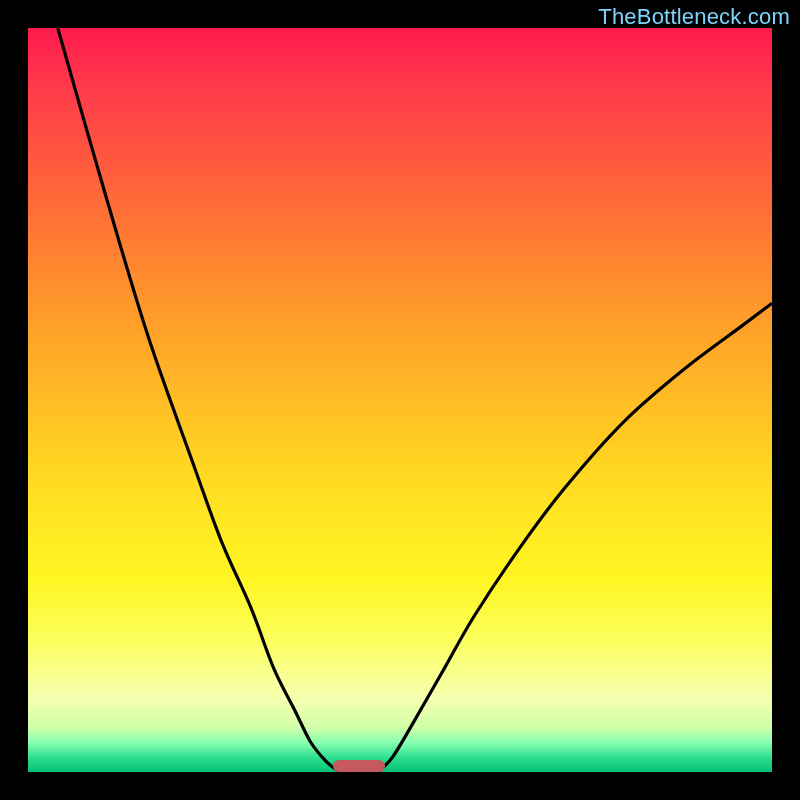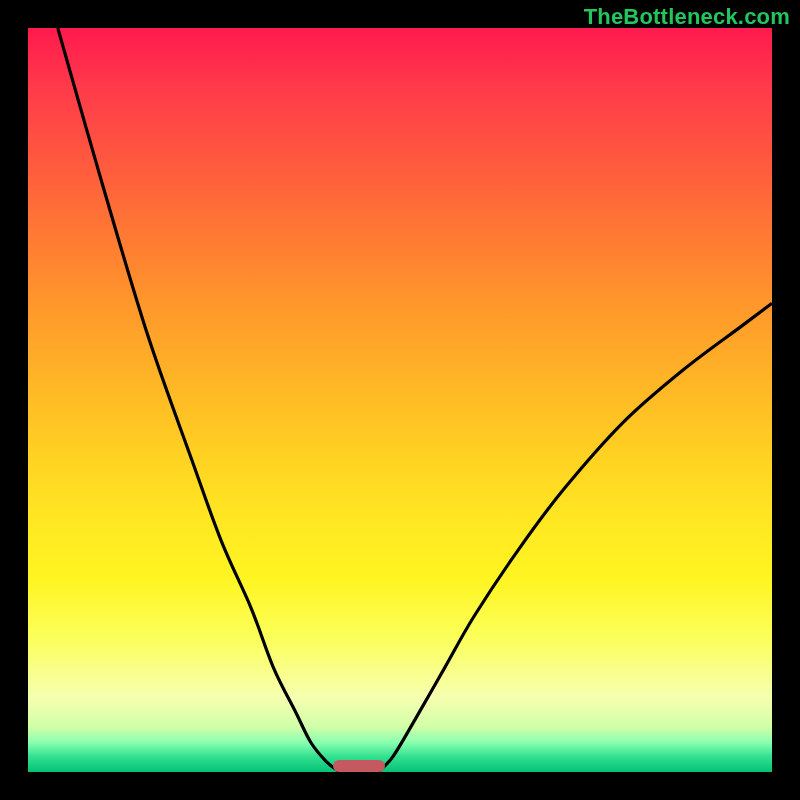--- a/index.html
+++ b/index.html
@@ -42,22 +42,22 @@
       #8affb0 96%,
       #30e090 98%,
       #05c176 100%
     );
   }
   .watermark {
     position: absolute;
     top: 4px;
     right: 10px;
     font-size: 22px;
-    font-weight: 700;
-    color: #22c55e;
+    font-weight: 400;
+    color: #7dd3fc;
     letter-spacing: 0.2px;
     user-select: none;
   }
   svg.curves {
     position: absolute;
     left: 0;
     top: 0;
     width: 744px;
     height: 744px;
     overflow: visible;

